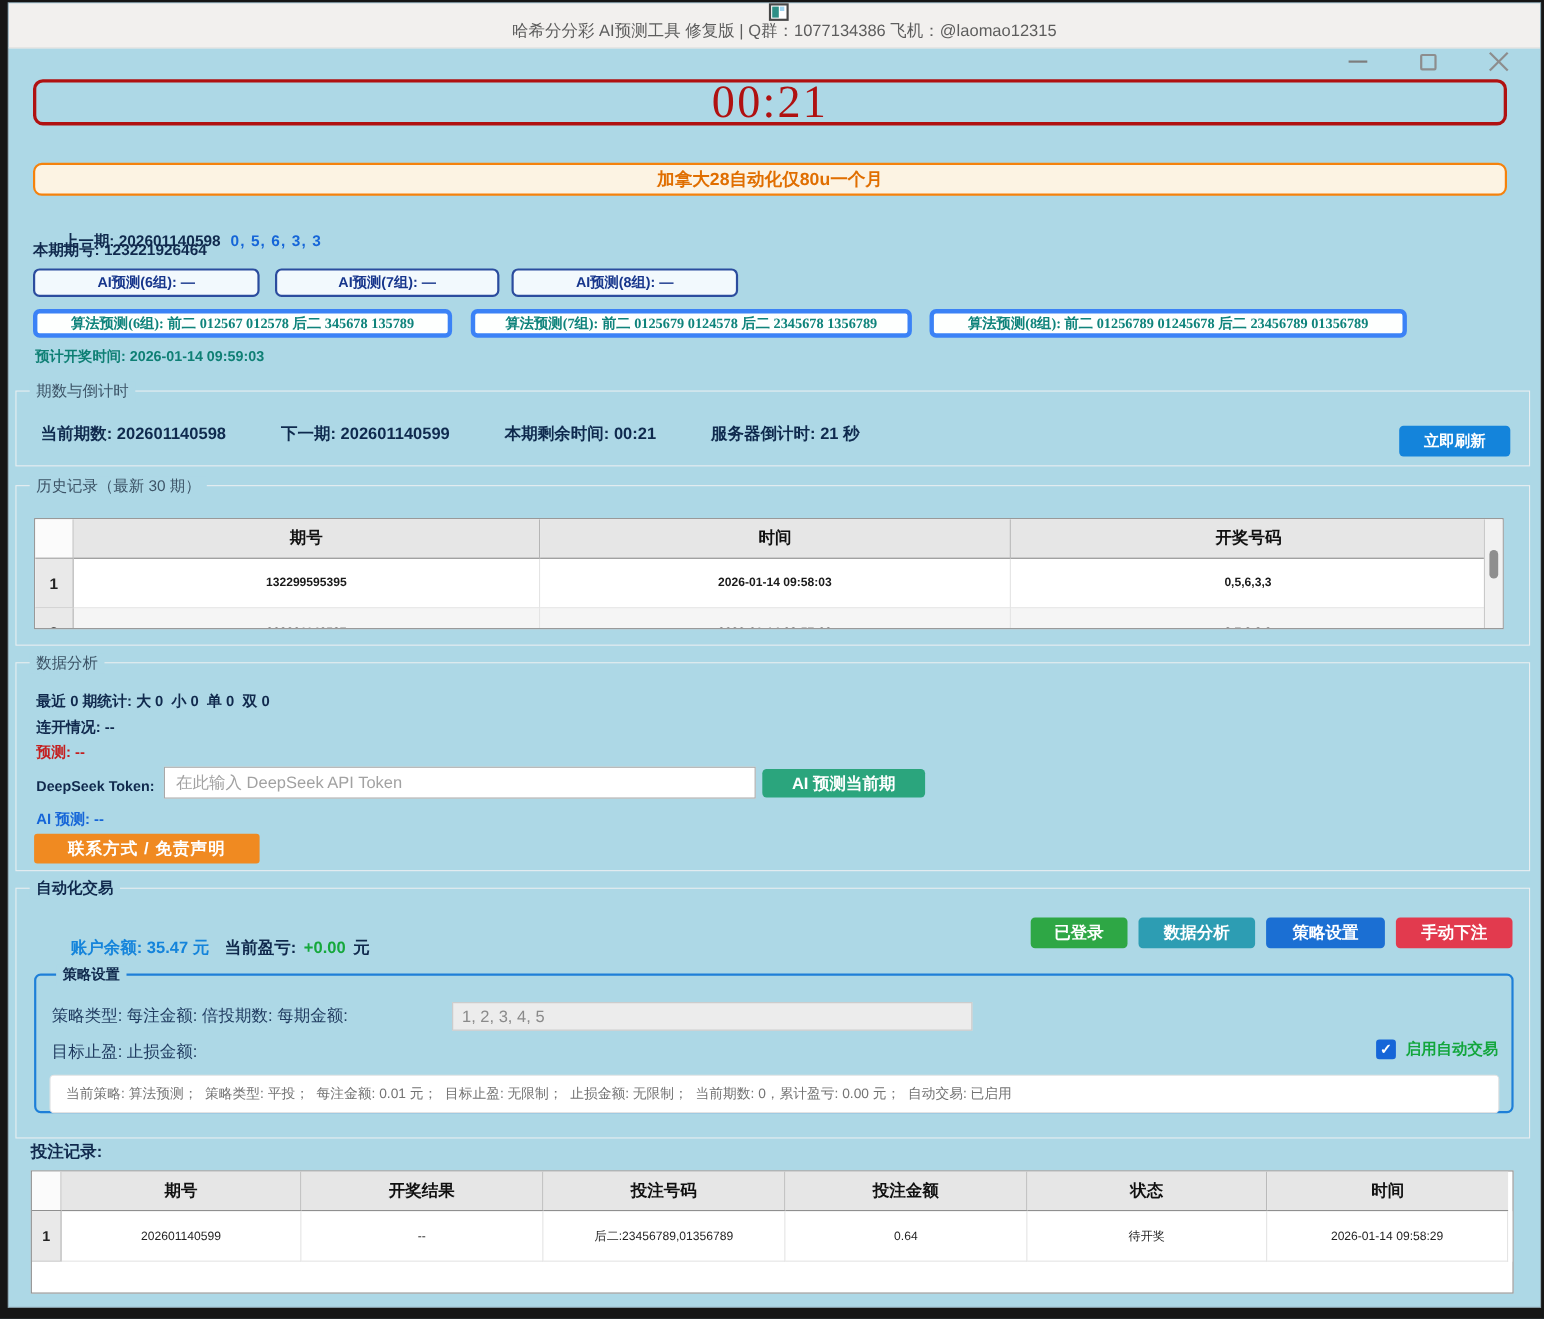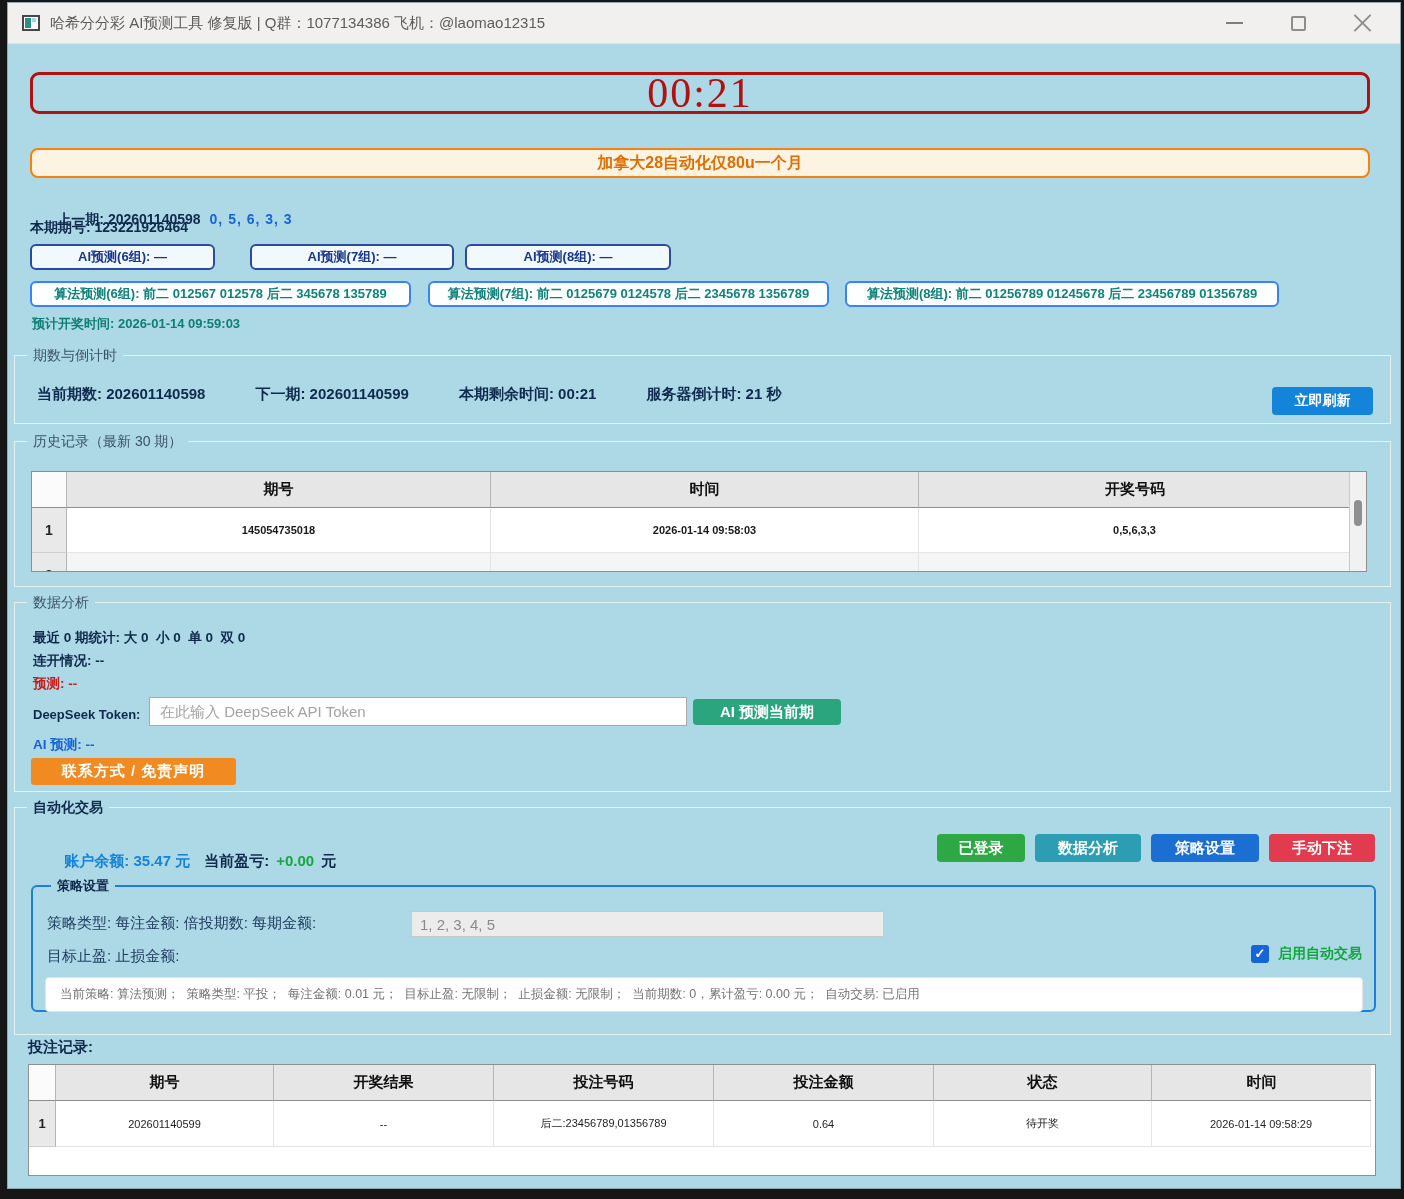--- a/index.html
+++ b/index.html
@@ -6,21 +6,21 @@
   html,body { width:1404px; height:1199px; }
   body {
     background:#161616;
     font-family:"Liberation Sans", sans-serif;
     position:relative;
     overflow:hidden;
   }
   .window { position:absolute; left:8px; top:3px; width:1392px; height:1185px; background:#ADD8E6; box-shadow:0 0 0 1px #8fa8b3; }
 
   
-  .titlebar { height:41px; background:#F2F0EE; display:flex; align-items:center; padding:0 6px 0 14px; border-bottom:1px solid #e2e0de; }
+  .titlebar { height:41px; background:#F2F0EE; display:flex; align-items:center; padding:0 6px 0 14px; border-bottom:1px solid #e2e0de;flex-direction:column; }
   .app-icon { width:18px; height:16px; border:2px solid #474747; background:#fff; position:relative; flex:0 0 auto; }
   .app-icon::before { content:""; position:absolute; left:1px; top:1px; width:6px; height:10px; background:#2E8F86; }
   .app-icon::after  { content:""; position:absolute; left:8px; top:1px; width:4px; height:4px; background:#9fd4ef; }
   .title-text { margin-left:10px; font-size:15px; color:#5d5d5d; white-space:nowrap; }
   .win-controls { margin-left:auto; display:flex; align-items:center; }
   .win-btn { width:64px; height:36px; display:flex; align-items:center; justify-content:center; background:transparent; border:none; cursor:default; }
   .icon-min { width:17px; height:2px; background:#7d7d7d; }
   .icon-max { width:15px; height:15px; border:2px solid #8d8d8d; border-radius:2px; }
   .icon-close { position:relative; width:19px; height:19px; }
   .icon-close::before, .icon-close::after { content:""; position:absolute; left:-2px; top:8.5px; width:23px; height:2px; background:#8d8d8d; }
@@ -34,25 +34,25 @@
   #timer-text { font-family:"Liberation Serif", serif; font-size:42px; color:#B01111; letter-spacing:2px; }
   #banner { position:absolute; left:22px; top:104px; width:1340px; height:30px; background:#FCF3E3; border:2px solid #F5820D; border-radius:8px; display:flex; align-items:center; justify-content:center; font-size:16px; font-weight:bold; color:#E06E00; }
 
   
   .line { position:absolute; font-weight:bold; color:#10294D; font-size:14px; white-space:pre; }
   #prev-line { left:26px; top:151px; }
   #prev-line .nums { color:#1565D8; margin-left:9px; letter-spacing:1px; }
   #cur-line  { left:22px; top:175px; }
 
   .ai-btn { position:absolute; top:200px; height:26px; background:#F2F9FD; border:2px solid #2B4C9E; border-radius:6px; color:#17368C; font-weight:bold; font-size:13px; display:flex; align-items:center; justify-content:center; font-family:inherit; }
-  #ai-btn-6 { left:22px;  width:185px; }
+  #ai-btn-6 { left:22px;  width:206px; }
   #ai-btn-7 { left:242px; width:204px; }
   #ai-btn-8 { left:457px; width:206px; }
 
-  .algo-btn { position:absolute; top:237px; height:26px; background:#FDFFFE; border:2px solid #3b82f6; border-radius:6px; color:#0E837B; font-weight:bold; font-size:13px; display:flex; align-items:center; justify-content:center; font-family:Liberation Sans, sans-serif; white-space:pre; }
+  .algo-btn { position:absolute; top:237px; height:26px; background:#FDFFFE; border:4px solid #3b82f6; border-radius:6px; color:#0E837B; font-weight:bold; font-size:13px; display:flex; align-items:center; justify-content:center; font-family:Liberation Serif, serif; white-space:pre; }
   #algo-btn-6 { left:22px;  width:381px; }
   #algo-btn-7 { left:420px; width:401px; }
   #algo-btn-8 { left:837px; width:434px; }
 
   #expected-time { position:absolute; left:24px; top:271px; font-size:13px; font-weight:bold; color:#0E7F74; }
 
   
   .groupbox { position:absolute; border:1px solid #E8EEF1; }
   .gb-title { position:absolute; top:-9px; left:12px; background:#ADD8E6; padding:0 6px; font-size:14px; color:#3C5366; white-space:nowrap; }
   .gb-title.bold { font-weight:bold; color:#10294D; }
@@ -182,21 +182,21 @@
       <span class="gb-title">历史记录（最新 30 期）</span>
       <div id="history-table">
         <div class="ht-header">
           <div class="ht-corner"></div>
           <div class="ht-hcell w-issue">期号</div>
           <div class="ht-hcell w-time">时间</div>
           <div class="ht-hcell w-nums">开奖号码</div>
         </div>
         <div class="ht-row">
           <div class="ht-rownum">1</div>
-          <div class="ht-cell w-issue">145054735018</div>
+          <div class="ht-cell w-issue">132299595395</div>
           <div class="ht-cell w-time">2026-01-14 09:58:03</div>
           <div class="ht-cell w-nums">0,5,6,3,3</div>
         </div>
         <div class="ht-row alt">
           <div class="ht-rownum">2</div>
           <div class="ht-cell w-issue">202601140597</div>
           <div class="ht-cell w-time">2026-01-14 09:57:03</div>
           <div class="ht-cell w-nums">9,7,8,9,3</div>
         </div>
         <div class="ht-scroll">

